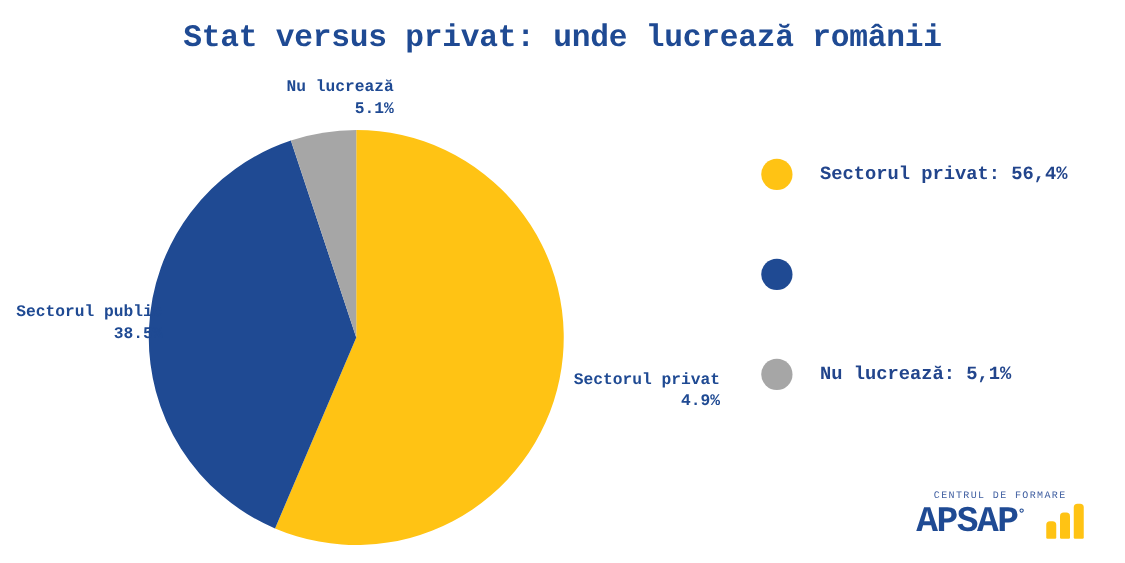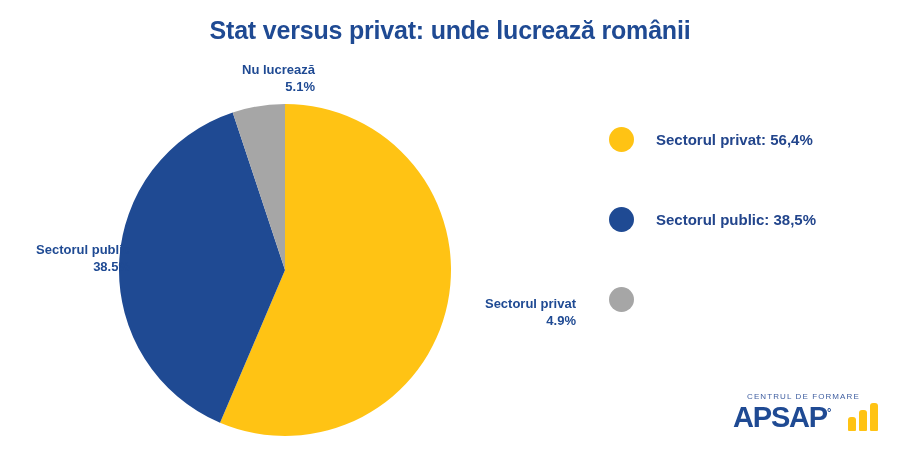--- a/index.html
+++ b/index.html
@@ -12,20 +12,21 @@
     background: #ffffff;
     font-family: "Liberation Sans", sans-serif;
     overflow: hidden;
     position: relative;
   }
 
   #canvas {
     position: relative;
     width: 900px;
     height: 374px;
+    font-family: Liberation Mono, monospace;
   }
 
   
   .chart-title {
     position: absolute;
     left: 0;
     top: 16px;
     width: 900px;
     text-align: center;
     font-size: 25px;
@@ -193,24 +194,24 @@
     <span class="pl-value">4.9%</span>
   </div>
 
   <div class="legend">
     <div class="legend-item">
       <span class="legend-dot" style="background:#FFC314"></span>
       <span class="legend-text">Sectorul privat: 56,4%</span>
     </div>
     <div class="legend-item">
       <span class="legend-dot" style="background:#1F4A93"></span>
-      <span class="legend-text">Sectorul public: 38,5%</span>
     </div>
     <div class="legend-item">
       <span class="legend-dot" style="background:#A6A6A6"></span>
+      <span class="legend-text">Nu lucrează: 5,1%</span>
     </div>
   </div>
 
   <div class="logo">
     <div class="logo-top">CENTRUL DE FORMARE</div>
     <div class="logo-main">
       <span class="logo-word"><span>APSAP</span><span class="logo-deg">°</span></span>
       <span class="logo-bars">
         <span class="logo-bar lb1"></span>
         <span class="logo-bar lb2"></span>

